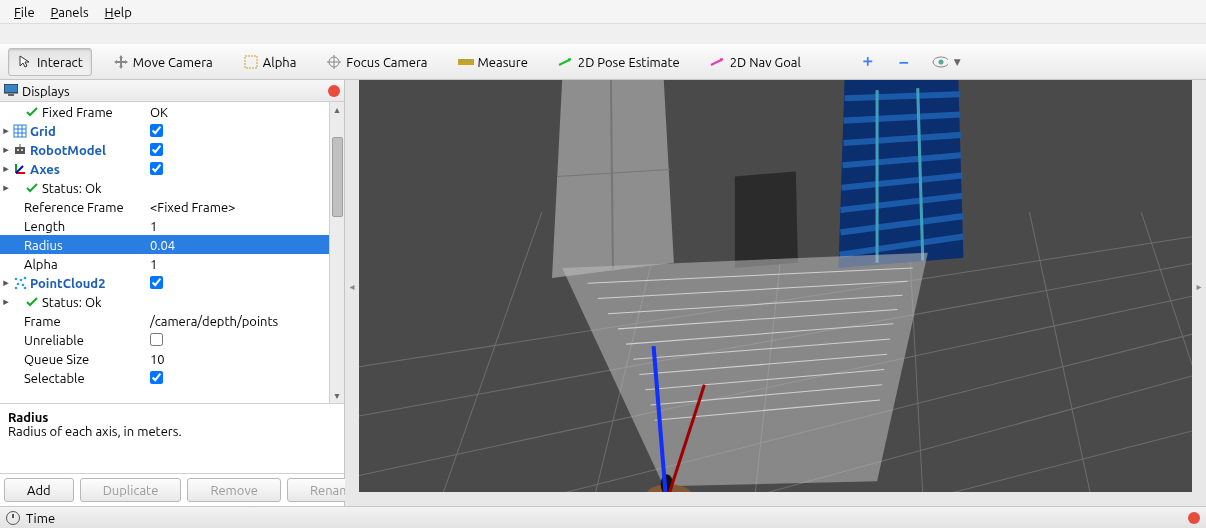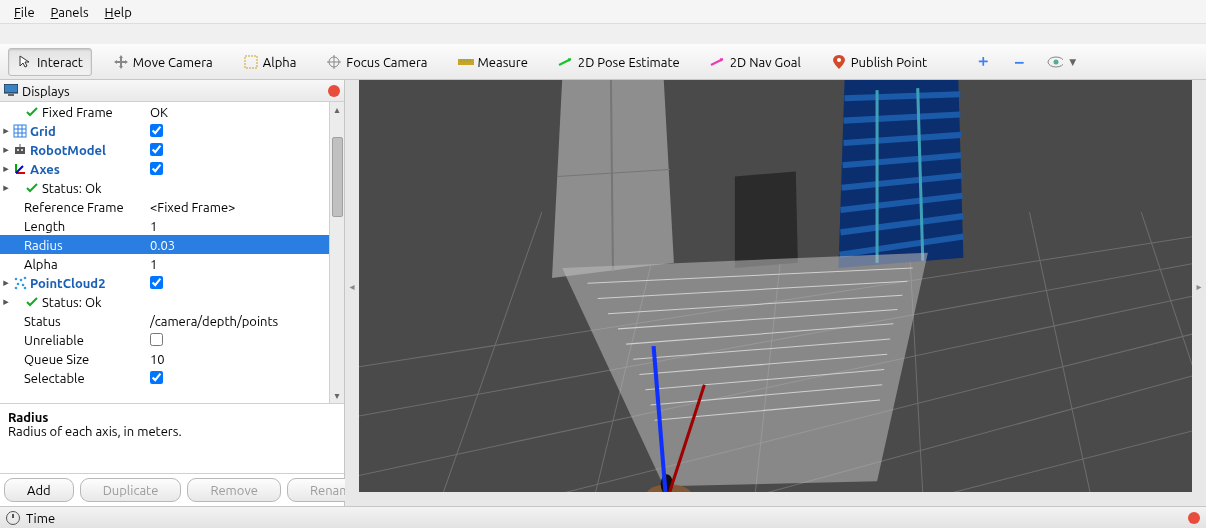--- a/index.html
+++ b/index.html
@@ -26,21 +26,21 @@
 .value-col { flex: 1; display: flex; align-items: center; white-space: nowrap; overflow: hidden; }
 .bold-blue { font-weight: 600; color: #1a5fb4; }
 .chk { width: 13px; height: 13px; }
 .scrollbar-v { width: 15px; background: #ececec; border-left: 1px solid #d0d0d0; display: flex; flex-direction: column; align-items: center; }
 .scrollbar-v .thumb { width: 11px; height: 80px; background: #c0c0c0; border: 1px solid #a0a0a0; border-radius: 2px; margin-top: 20px; }
 .scrollbar-v .arrow { height: 15px; width: 100%; display: flex; align-items: center; justify-content: center; color: #666; font-size: 10px; }
 .tree-wrap { display: flex; flex: 1; min-height: 0; border-bottom: 1px solid #d0d0d0; }
 .desc-box { height: 70px; padding: 6px 8px; border-bottom: 1px solid #d0d0d0; font-size: 13px; }
 .desc-box .t { font-weight: 600; }
 .btn-row { display: flex; gap: 6px; padding: 4px; }
-.btn { flex: 0 0 auto; padding: 4px 22px; border: 1px solid #b8b8b8; background: linear-gradient(#fdfdfd,#e8e8e8); border-radius: 9px; cursor: pointer; }
+.btn { flex: 0 0 auto; padding: 4px 22px; border: 1px solid #b8b8b8; background: linear-gradient(#fdfdfd,#e8e8e8); border-radius: 3px; cursor: pointer; }
 .btn.disabled { color: #9c9c9c; }
 .viewport-col { flex: 1; display: flex; flex-direction: column; }
 .viewport-wrap { flex: 1; display: flex; }
 .gutter-v { width: 14px; background: #e8e8e8; display: flex; align-items: center; justify-content: center; color: #888; font-size: 10px; }
 .viewport { flex: 1; background: #4a4a4a; position: relative; overflow: hidden; }
 .gutter-h { height: 14px; background: #e8e8e8; }
 .statusbar { height: 22px; background: linear-gradient(#f3f3f3,#e3e3e3); border-top: 1px solid #c7c7c7; display: flex; align-items: center; padding: 0 6px; gap: 6px; }
 .clock-icon { width: 14px; height: 14px; border: 1.5px solid #555; border-radius: 50%; position: relative; }
 .clock-icon::before { content: ""; position: absolute; top: 2px; left: 5px; width: 1.5px; height: 4px; background: #555; }
 
@@ -123,29 +123,20 @@
   <div class="tool-btn">
     <span class="tool-icon">
         <svg width="16" height="10">
           <line x1="1" y1="8" x2="13" y2="2" stroke="#e83ab4" stroke-width="2"></line>
           <polygon points="13,2 10,1 11,5" fill="#e83ab4"></polygon>
         </svg>
       </span>
     <span>2D Nav Goal</span>
   </div>
   <div class="tool-sep"></div>
-  <div class="tool-btn">
-    <span class="tool-icon">
-        <svg width="12" height="14">
-          <path d="M6 0 C2 0 0 3 0 5 C0 8 6 14 6 14 C6 14 12 8 12 5 C12 3 10 0 6 0 Z" fill="#d34a2b"></path>
-          <circle cx="6" cy="5" r="2" fill="#fff"></circle>
-        </svg>
-      </span>
-    <span>Publish Point</span>
-  </div>
   <div style="width:28px"></div>
   <div class="tool-btn">
       <span class="icon-plus">＋</span>
     </div>
   <div class="tool-btn">
       <span class="icon-minus">－</span>
     </div>
   <div class="tool-btn">
     <span class="tool-icon">
         <svg width="18" height="12">
@@ -261,21 +252,21 @@
               <span>Length</span>
             </div>
             <div class="value-col">1</div>
           </div>
           <div class="tree-row selected">
             <div class="label-col">
               <span class="tw"></span>
               <span style="width: 12px; display: inline-block;"></span>
               <span>Radius</span>
             </div>
-            <div class="value-col">0.03</div>
+            <div class="value-col">0.04</div>
           </div>
           <div class="tree-row">
             <div class="label-col">
               <span class="tw"></span>
               <span style="width: 12px; display: inline-block;"></span>
               <span>Alpha</span>
             </div>
             <div class="value-col">1</div>
           </div>
           <div class="tree-row">
@@ -308,21 +299,21 @@
                 </svg>
               </span>
               <span>Status: Ok</span>
             </div>
             <div class="value-col"></div>
           </div>
           <div class="tree-row">
             <div class="label-col">
               <span class="tw"></span>
               <span style="width: 12px; display: inline-block;"></span>
-              <span>Status</span>
+              <span>Frame</span>
             </div>
             <div class="value-col">/camera/depth/points</div>
           </div>
           <div class="tree-row">
             <div class="label-col">
               <span class="tw"></span>
               <span style="width: 12px; display: inline-block;"></span>
               <span>Unreliable</span>
             </div>
             <div class="value-col">

